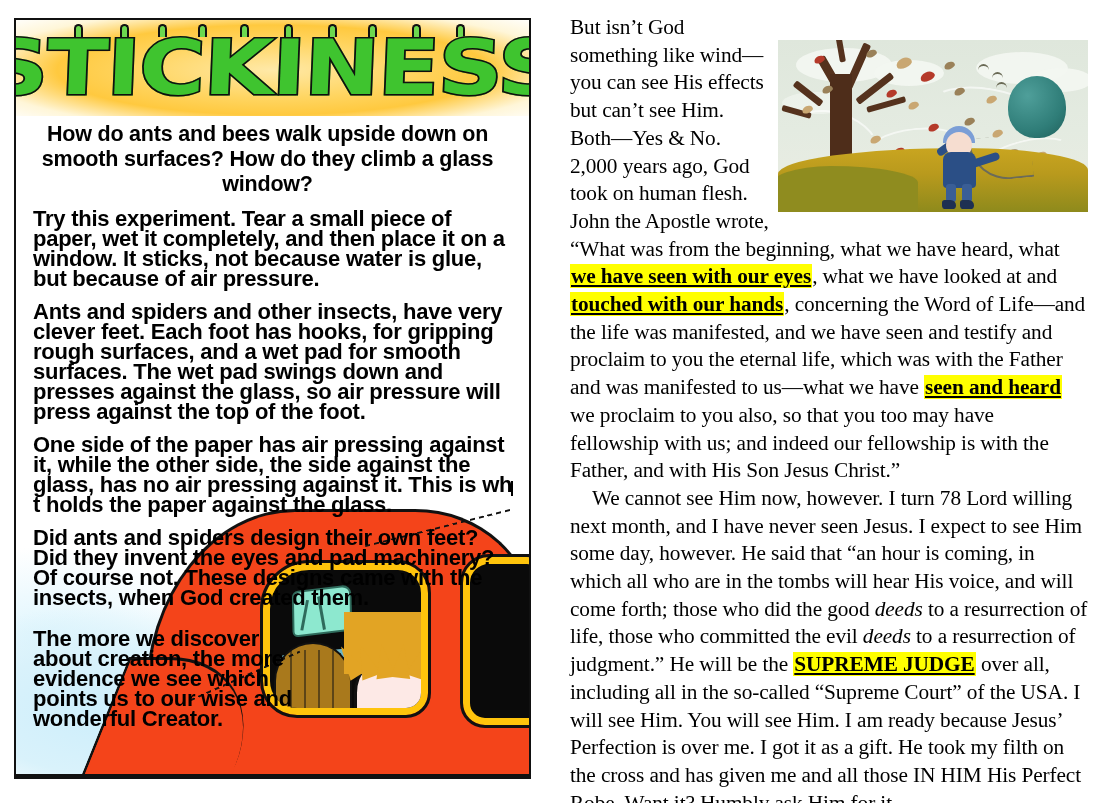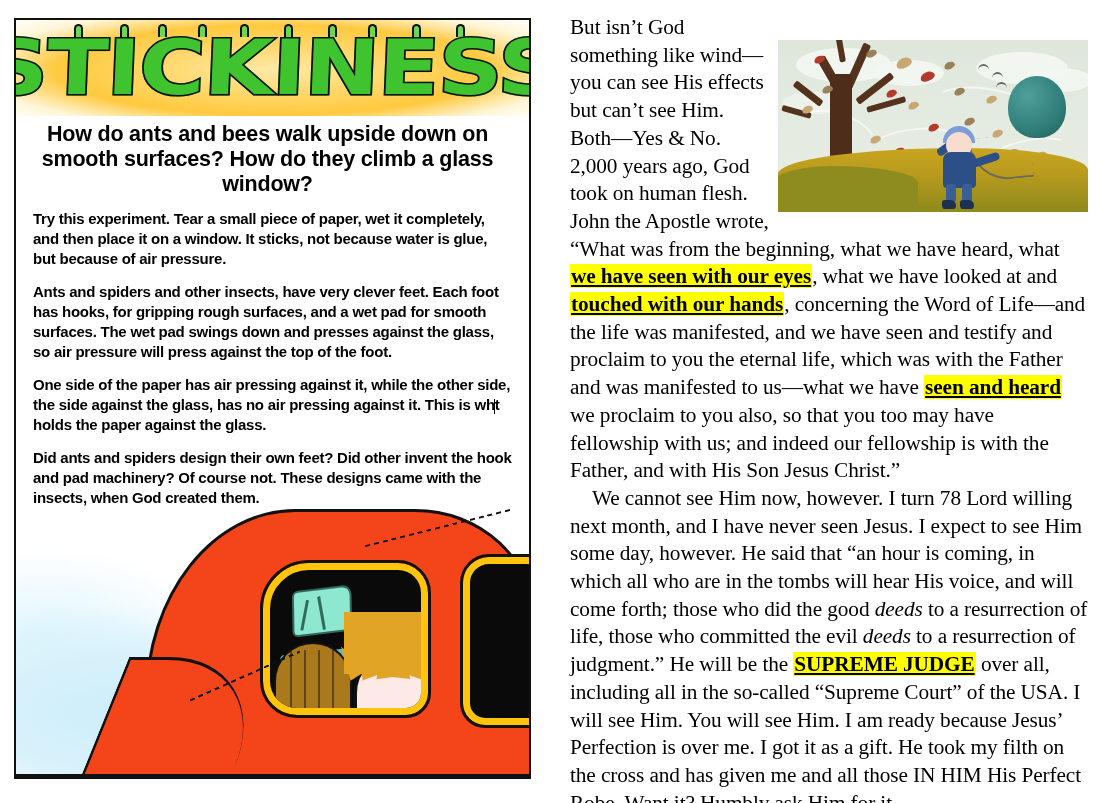--- a/index.html
+++ b/index.html
@@ -75,21 +75,21 @@
     letter-spacing: -0.2px;
   }
 
   
   .body-copy {
     position: relative;
     z-index: 3;
     padding: 10px 16px 0 17px;
     font-family: "Liberation Sans", sans-serif;
     font-weight: bold;
-    font-size: 15px;
+    font-size: 22px;
     line-height: 20px;
     color: #000;
     letter-spacing: -0.25px;
   }
   .body-copy p { margin: 0 0 13px 0; }
   .body-copy p.gap { margin-top: 21px; }
   .caret {
     display: inline-block;
     width: 0; overflow: visible;
     position: relative;
@@ -407,21 +407,22 @@
       </div>
       <div class="title-word">STICKINESS</div>
     </div>
 
     <div class="headline">How do ants and bees walk upside down on smooth surfaces? How do they climb a glass window?</div>
 
     <div class="body-copy">
       <p>Try this experiment. Tear a small piece of paper, wet it completely, and then place it on a window. It sticks, not because water is glue, but because of air pressure.</p>
       <p>Ants and spiders and other insects, have very clever feet. Each foot has hooks, for gripping rough surfaces, and a wet pad for smooth surfaces. The wet pad swings down and presses against the glass, so air pressure will press against the top of the foot.</p>
       <p><span>One side of the paper has air pressing against it, while the other side, the side against the glass, has no air pressing against it. This is wh</span><span class="caret"></span><span>t holds the paper against the glass.</span></p>
-      <p>Did ants and spiders design their own feet? Did other invent the hook and pad machinery? Of course not. These designs came with the insects, when God created them.</p>
+      <p>Did ants and spiders design their own feet? Did they invent the eyes and pad machinery? Of course not. These designs came with the insects, when God created them.</p>
+      <p class="gap" style="width:270px;">The more we discover about creation, the more evidence we see which points us to our wise and wonderful Creator.</p>
     </div>
 
     <div class="scene">
       <div class="sky-wash"></div>
 
       <div class="car">
         <div class="car-body"></div>
         <div class="car-front-swoop"></div>
 
         <div class="window-rear"></div>

